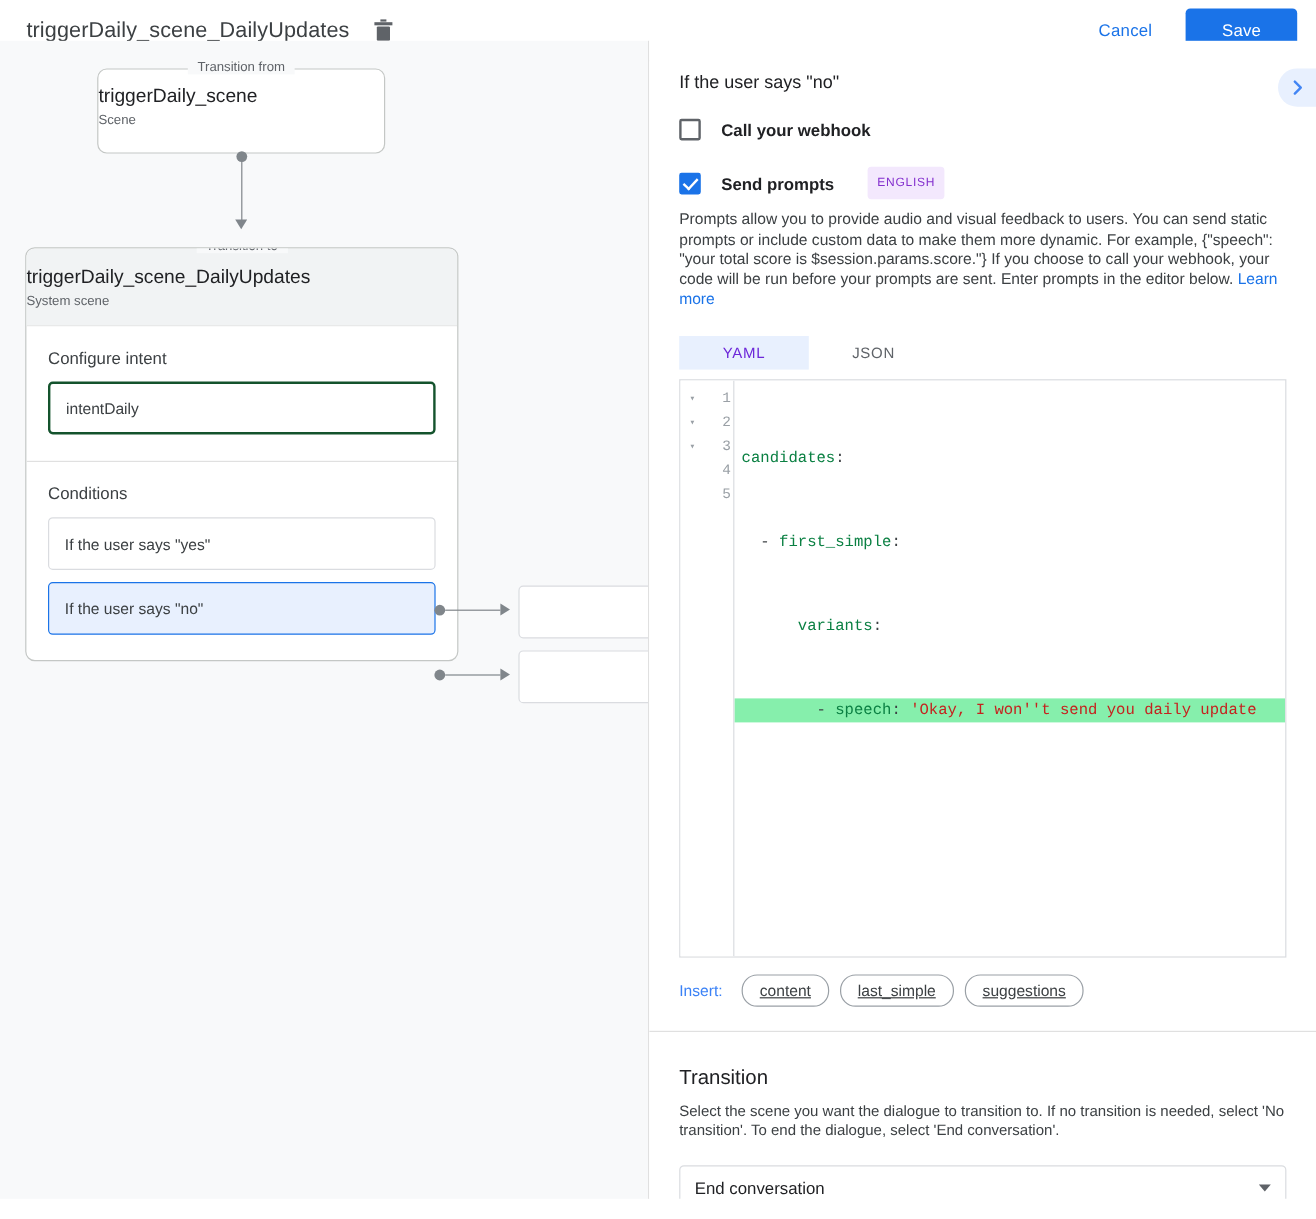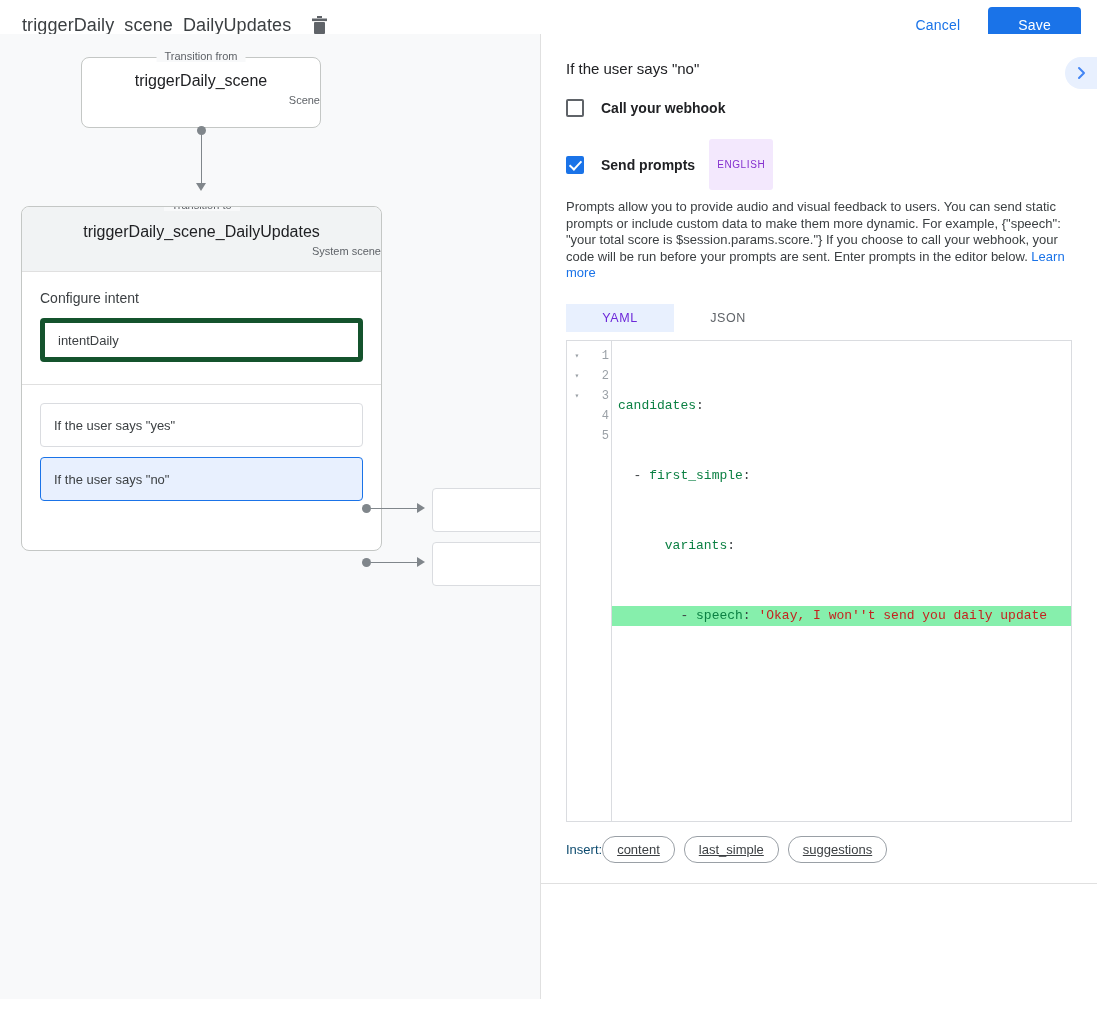--- a/index.html
+++ b/index.html
@@ -88,28 +88,28 @@
   }
 
   
   #card-from {
     left: 81px; top: 23px;
     width: 240px; height: 71px;
     background: #ffffff;
   }
   #card-from .legend { background: #f8f9fa; }
   .card-title {
-    text-align: center;
+    text-align: left;
     font-size: 16px;
     color: #202124;
     margin-top: 14px;
     white-space: nowrap;
   }
   .card-sub {
-    text-align: right;
+    text-align: left;
     font-size: 11px;
     color: #5f6368;
     margin-top: 4px;
   }
 
   
   .conn-dot {
     position: absolute;
     width: 9px; height: 9px;
     border-radius: 50%;
@@ -155,21 +155,21 @@
     margin: 22px 0 0 0;
   }
   .section-label {
     font-size: 14px;
     color: #3c4043;
     margin-bottom: 12px;
   }
 
   .field-box {
     height: 44px;
-    border: 5px solid #14532d;
+    border: 2px solid #14532d;
     border-radius: 4px;
     background: #ffffff;
     display: flex; align-items: center;
     padding: 0 13px;
     font-size: 13px;
     color: #3c4043;
     cursor: pointer;
   }
   .cond-box {
     height: 44px;
@@ -280,26 +280,26 @@
     border-width: 0 2px 2px 0;
     transform: rotate(43deg);
   }
   .checkrow-label {
     margin-left: 17px;
     font-size: 14px;
     font-weight: bold;
     color: #202124;
   }
   .lang-badge {
-    margin-left: 14px;
+    margin-left: 28px;
     background: #f3e8fd;
     color: #8430ce;
     font-size: 10px;
     letter-spacing: .6px;
-    padding: 20px 8px;
+    padding: 8px 8px;
     border-radius: 3px;
   }
   .desc {
     margin-top: 9px;
     font-size: 13px;
     line-height: 16.5px;
     color: #3c4043;
   }
   .link { color: #1a73e8; cursor: pointer; }
 
@@ -372,22 +372,22 @@
   .tok-key { color: #0b8043; }
   .tok-punct { color: #3c4043; }
   .tok-str { color: #c5221f; }
 
   .insert-row {
     display: flex; align-items: center;
     margin-top: 14px;
     padding-bottom: 20px;
   }
   .insert-label {
-    font-size: 13px; color: #0c4a6e;
-    margin-right: 0;
+    font-size: 13px; color: #3b82f6;
+    margin-right: 16px;
   }
   .chip {
     border: 1px solid #9aa0a6;
     border-radius: 13px;
     padding: 5px 14px;
     font-size: 13px;
     color: #3c4043;
     margin-right: 9px;
     cursor: pointer;
     background: #ffffff;
@@ -471,20 +471,21 @@
       </div>
 
       <div class="section">
         <div class="section-label">Configure intent</div>
         <div class="field-box">intentDaily</div>
       </div>
 
       <div class="section-divider"></div>
 
       <div class="section">
+        <div class="section-label">Conditions</div>
         <div class="cond-box">If the user says "yes"</div>
         <div class="cond-box selected">If the user says "no"</div>
       </div>
     </div>
 
     <div class="edge-dot" id="edge-dot1"></div>
     <div class="edge-line" id="edge-line1"></div>
     <div class="edge-arrow" id="edge-arrow1"></div>
     <div class="edge-dot" id="edge-dot2"></div>
     <div class="edge-line" id="edge-line2"></div>
@@ -554,20 +555,28 @@
       <div class="insert-row">
         <div class="insert-label">Insert:</div>
         <button class="chip">content</button>
         <button class="chip">last_simple</button>
         <button class="chip">suggestions</button>
       </div>
     </div>
 
     <div class="panel-divider"></div>
 
+    <div class="panel-section">
+      <div class="trans-title">Transition</div>
+      <div class="trans-desc">Select the scene you want the dialogue to transition to. If no transition is needed, select 'No transition'. To end the dialogue, select 'End conversation'.</div>
+      <div class="select-box">
+        <span>End conversation</span>
+        <span class="select-arrow"></span>
+      </div>
+    </div>
 
     <div class="expand-btn">
       <svg width="14" height="14" viewBox="0 0 14 14">
         <path d="M5 2 L10 7 L5 12" stroke="#4285f4" stroke-width="2" fill="none" stroke-linecap="round" stroke-linejoin="round"></path>
       </svg>
     </div>
   </div>
 </div>
 
 </body></html>

